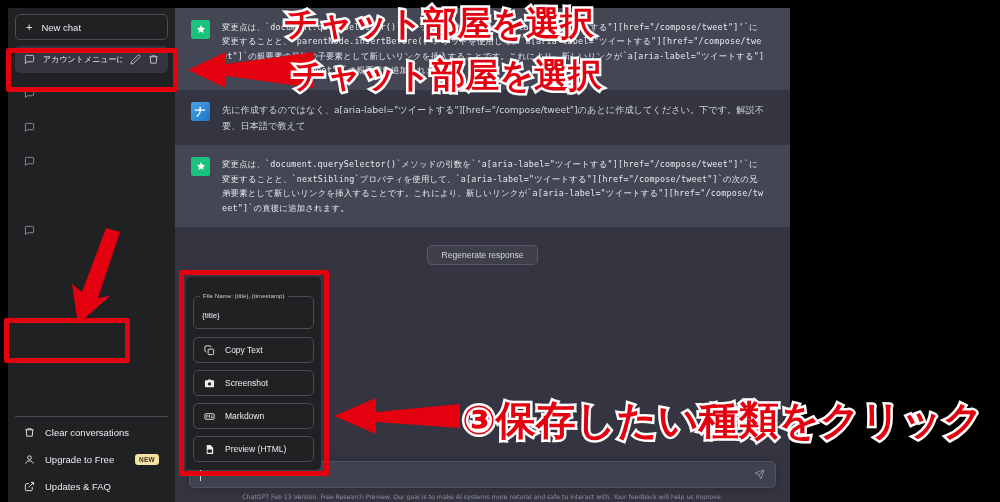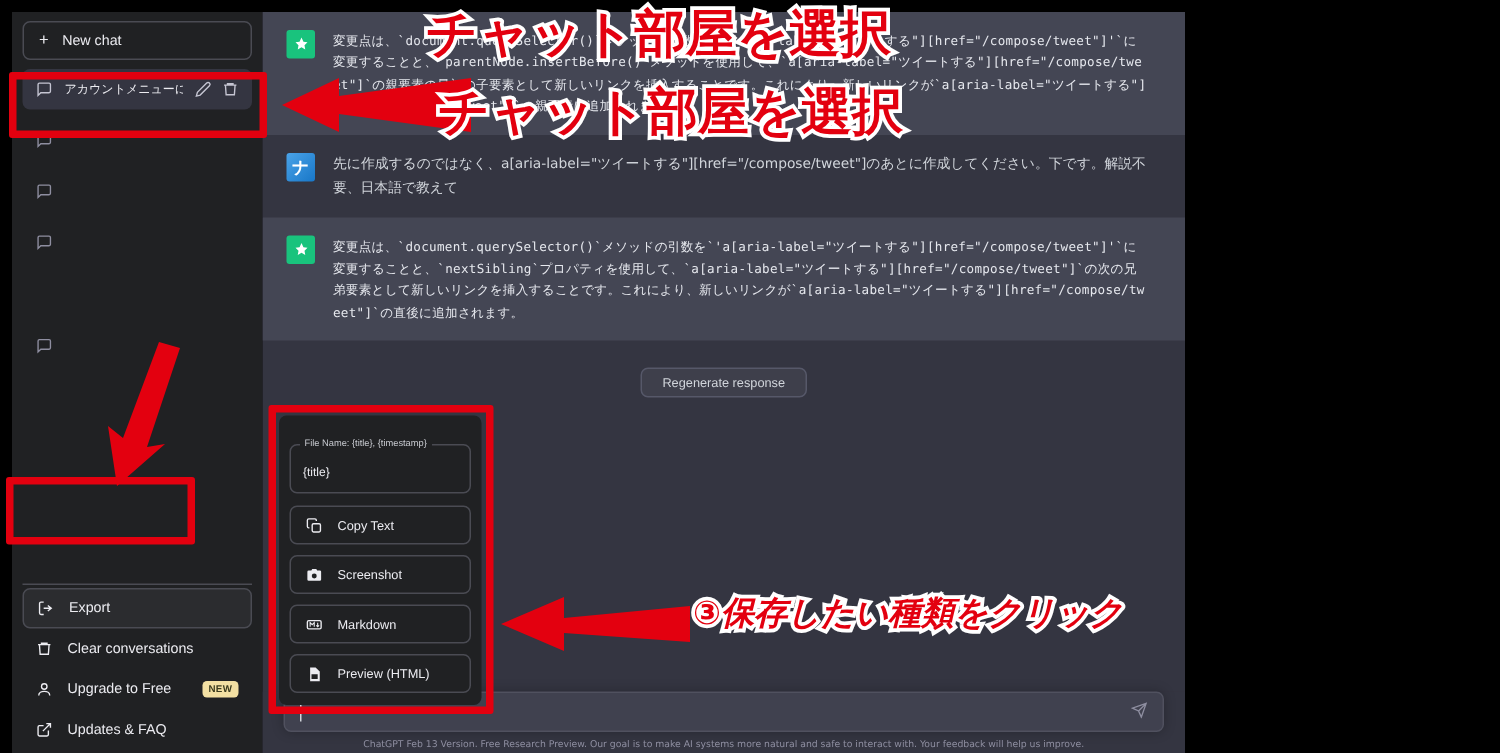--- a/index.html
+++ b/index.html
@@ -281,29 +281,20 @@
       </div>
 
     </div>
 
     <div class="sb-spacer"></div>
 
     <div class="menu-div"></div>
 
     <div class="menu-list">
 
-      <div class="menu-row hl">
-        <span class="icn">
-          <svg viewBox="0 0 24 24" fill="none" stroke="#ececf1" stroke-width="2">
-            <path d="M9 3H5a2 2 0 0 0-2 2v14a2 2 0 0 0 2 2h4"></path>
-            <path d="M15 16l5-4-5-4M20 12H9"></path>
-          </svg>
-        </span>
-        <span>Export</span>
-      </div>
 
       <div class="menu-row">
         <span class="icn">
           <svg viewBox="0 0 24 24" fill="none" stroke="#ececf1" stroke-width="2">
             <path d="M3 6h18M8 6V4h8v2M19 6l-1 14H6L5 6"></path>
           </svg>
         </span>
         <span>Clear conversations</span>
       </div>
 
@@ -439,15 +430,15 @@
   </svg>
 
   <svg class="ann-arrow" style="left:332px; top:390px;" width="130" height="46">
     <path d="M128 14 L44 22 L44 8 L2 26 L44 44 L44 32 L128 38 Z" fill="#e3000f"></path>
   </svg>
 
   <div class="ann-text" style="left:284px; top:4px; font-size:34px;">チャット部屋を選択</div>
   <div class="ann-text" style="left:292px; top:56px; font-size:34px;">チャット部屋を選択</div>
 
 
-  <div class="ann-text" style="left:462px; top:398px; font-size:22px;font-style:italic;">③保存したい種類をクリック</div>
+  <div class="ann-text" style="left:462px; top:398px; font-size:40px;">③保存したい種類をクリック</div>
 
 </div>
 
 </body></html>

